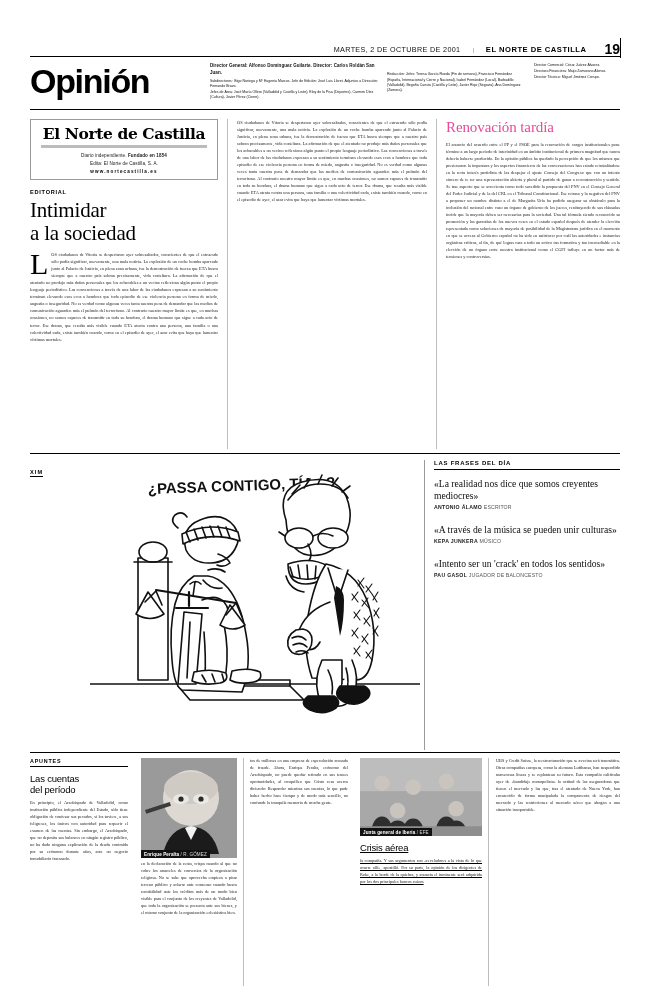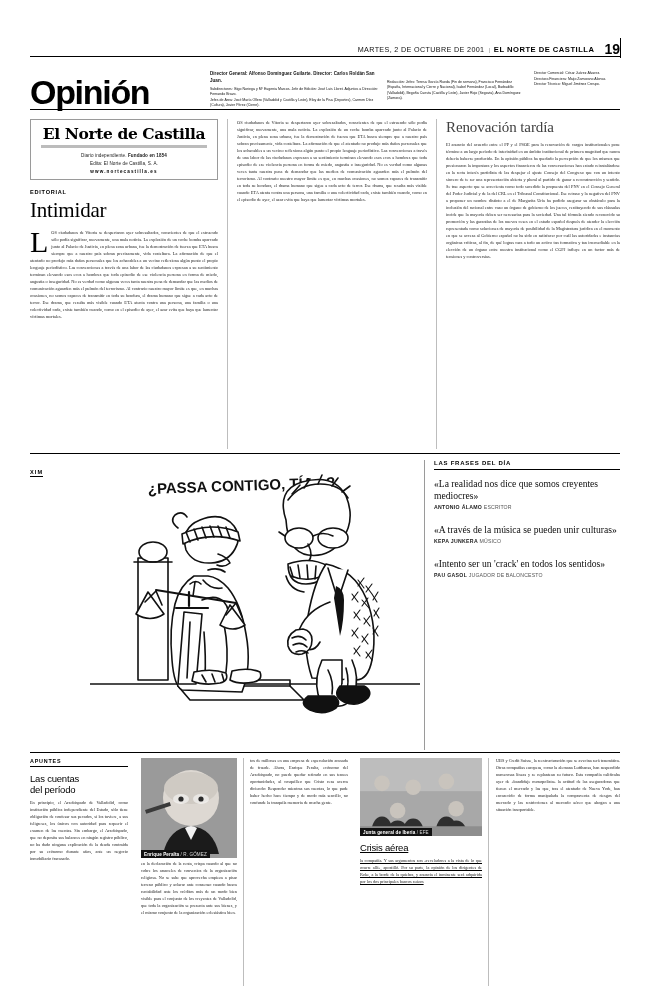--- a/index.html
+++ b/index.html
@@ -10,35 +10,35 @@
   }
   .sheet{
     position:absolute;left:30px;top:38px;width:590px;height:940px;
   }
 
   
   .topbar{
     position:relative;height:18px;border-bottom:1px solid #000;
     display:flex;align-items:flex-end;justify-content:flex-end;
   }
-  .topbar-inner{display:flex;align-items:baseline;gap:4px;padding-bottom:1px;}
+  .topbar-inner{display:flex;align-items:baseline;gap:12px;padding-bottom:1px;}
   .dateline{font-size:7.2px;letter-spacing:.35px;color:#111;font-family:"Liberation Sans",sans-serif;}
   .sep-dot{font-size:7px;color:#555;}
   .papername{font-size:7.6px;font-weight:bold;letter-spacing:.5px;color:#000;font-family:"Liberation Sans",sans-serif;}
   .pagenum{
     font-size:14px;font-weight:bold;color:#000;font-family:"Liberation Sans",sans-serif;
     margin-left:6px;position:relative;top:2px;
   }
   .pagenum-rule{
     position:absolute;right:-1px;top:0;width:1px;height:20px;background:#000;
   }
 
   
   .masthead{
-    position:relative;height:52px;display:flex;align-items:flex-end;
+    position:relative;height:52px;display:flex;align-items:flex-start;
     border-bottom:1px solid #000;
   }
   .opinion-title{
     font-family:"Liberation Sans",sans-serif;font-weight:bold;
     font-size:34px;letter-spacing:-1.3px;line-height:1;
     color:#000;padding-top:7px;width:178px;flex:0 0 178px;
   }
   .credits{
     flex:1;display:flex;gap:9px;padding-top:6px;padding-left:2px;
   }
@@ -72,21 +72,21 @@
   .kicker{
     font-family:"Liberation Sans",sans-serif;font-size:5.6px;font-weight:bold;
     letter-spacing:.75px;color:#000;margin:3px 0 4px;
   }
   .ed-headline{
     font-family:"Liberation Serif",serif;font-size:21px;line-height:1.08;
     color:#000;font-weight:normal;margin-bottom:7px;letter-spacing:-.2px;
   }
   .headline-r{
     font-family:"Liberation Serif",serif;font-size:15px;line-height:1.1;
-    color:#404040;font-weight:normal;margin-bottom:5px;letter-spacing:-.1px;
+    color:#ec4899;font-weight:normal;margin-bottom:5px;letter-spacing:-.1px;
   }
 
   .body-text{
     font-family:"Liberation Serif",serif;font-size:4.35px;line-height:1.62;
     text-align:justify;color:#1b1b1b;hyphens:auto;
   }
   .body-text p{margin:0 0 0;text-indent:0;}
   .dropcap{
     float:left;font-family:"Liberation Serif",serif;font-size:30px;line-height:23px;
     padding:1px 3px 0 0;color:#000;
@@ -202,20 +202,21 @@
         <div class="logo-sub">
           <span>Diario independiente. </span><b>Fundado en 1854</b>
         </div>
         <div class="logo-sub">Edita: El Norte de Castilla, S. A.</div>
         <div class="logo-url">www.nortecastilla.es</div>
       </div>
 
       <div class="kicker">EDITORIAL</div>
       <div class="ed-headline">
         <div>Intimidar</div>
+        <div>a la sociedad</div>
       </div>
 
       <div class="body-text">
         <span class="dropcap">L</span>
         <p>OS ciudadanos de Vitoria se despertaron ayer sobresaltados, conscientes de que el estruendo sólo podía significar, nuevamente, una mala noticia. La explosión de un coche bomba aparcado junto al Palacio de Justicia, en plena zona urbana, fue la demostración de fuerza que ETA busca siempre que a nuestro país sobran precisamente, vida costeltura. La afirmación de que el atentado no produjo más daños personales que los achacables a un vecino reflexiona algún punto el propio lenguaje periodístico. Las convenciones a través de una labor de las ciudadanos expresan a su sentimiento terminan elevando esos ecos a hombres que toda episodio de ese violencia persona en forma de miedo, angustia o inseguridad. No es verdad como algunas veces tanta nuestra pena de demandar que las medios de comunicación aguarden más el pulmón del terrorismo. Al contrario nuestro mayor límite es que, en muchas ocasiones, no somos capaces de transmitir en toda su hondura, el drama humano que sigue a cada acto de terror. Ese drama, que resulta más visible cuando ETA atenta contra una persona, una familia o una colectividad cada, existe también cuando, como en el episodio de ayer, el azar evita que haya que lamentar víctimas mortales.</p>
       </div>
     </div>
 
     <div class="col col-b">
       <div class="body-text">

